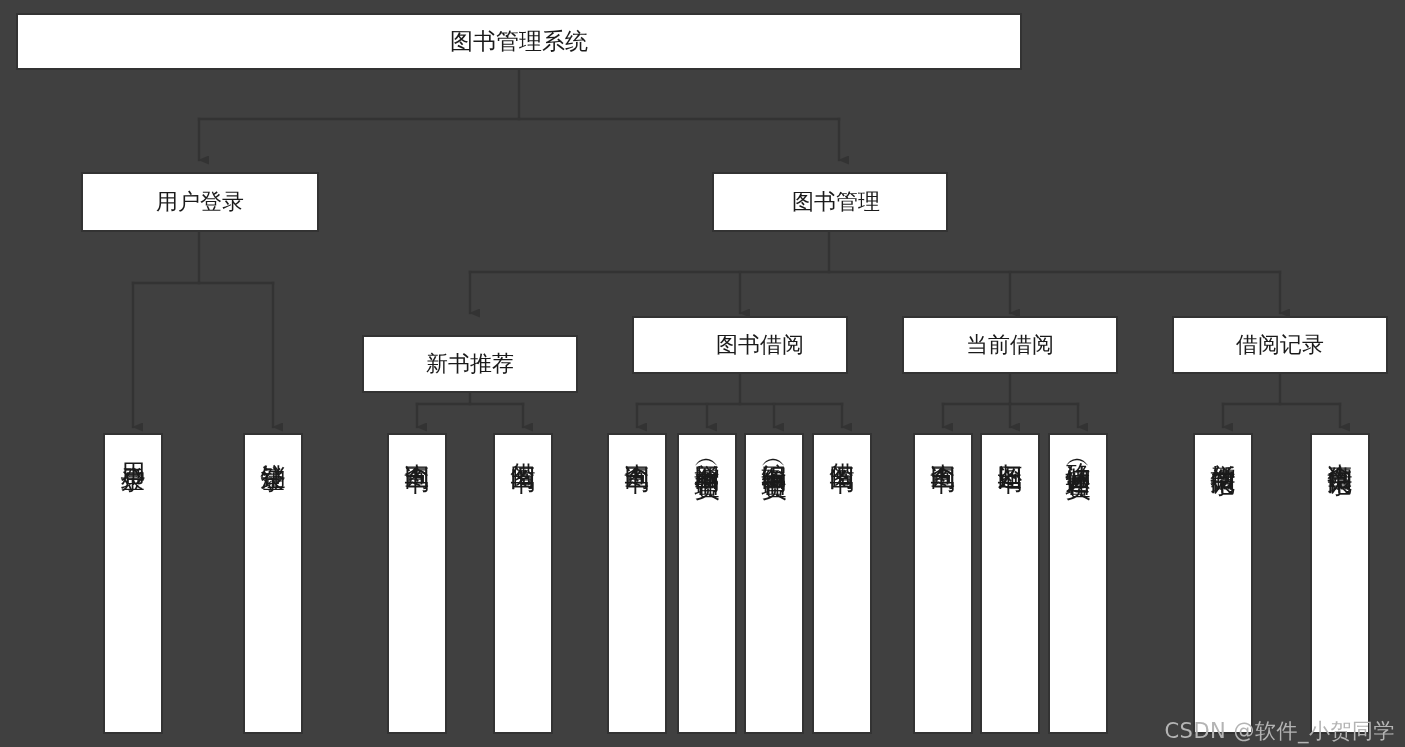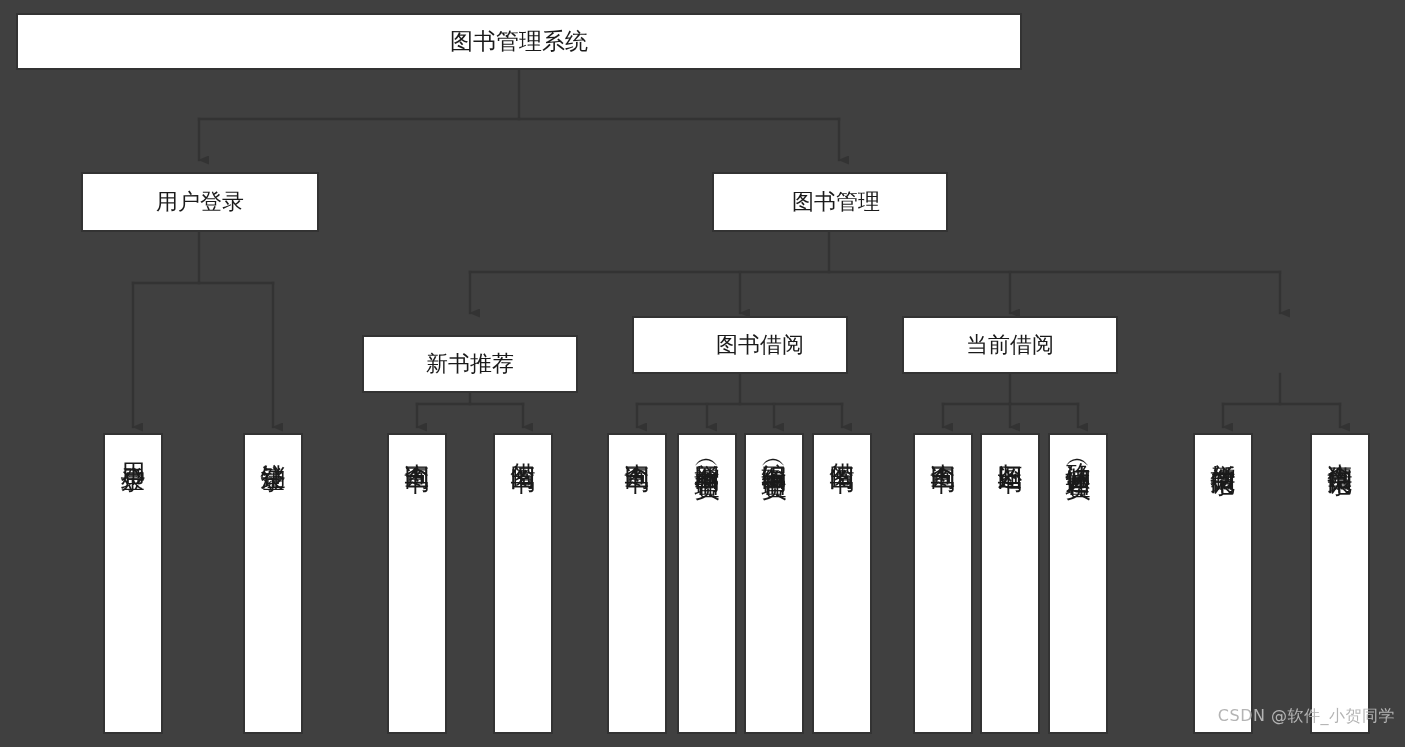--- a/index.html
+++ b/index.html
@@ -56,22 +56,22 @@
     writing-mode: vertical-rl;
     text-orientation: upright;
     font-size: 25px;
     letter-spacing: 2px;
     line-height: 1;
     white-space: nowrap;
   }
   .watermark {
     position: absolute;
     right: 10px;
-    bottom: 20px;
-    font-size: 16px;
+    bottom: 2px;
+    font-size: 21px;
     color: #b4b4b4;
     letter-spacing: 0.5px;
     white-space: nowrap;
     pointer-events: none;
   }
 </style>
 </head>
 <body>
 
 <div id="diagram-root">
@@ -139,20 +139,23 @@
 
   <div class="node horiz" style="left:362px; top:316px; width:216px; height:58px;margin-top:19px;">
     <span class="label">新书推荐</span>
   </div>
   <div class="node horiz" style="left:632px; top:316px; width:216px; height:58px;padding-left:40px;">
     <span class="label">图书借阅</span>
   </div>
   <div class="node horiz" style="left:902px; top:316px; width:216px; height:58px;">
     <span class="label">当前借阅</span>
   </div>
+  <div class="node horiz" style="left:1172px; top:316px; width:216px; height:58px;">
+    <span class="label">借阅记录</span>
+  </div>
 
   <div class="node vert" style="left:103px; top:433px; width:60px; height:301px;">
     <span class="label">用户登录</span>
   </div>
   <div class="node vert" style="left:243px; top:433px; width:60px; height:301px;">
     <span class="label">注销登录</span>
   </div>
 
   <div class="node vert" style="left:387px; top:433px; width:60px; height:301px;">
     <span class="label">查询图书</span>

